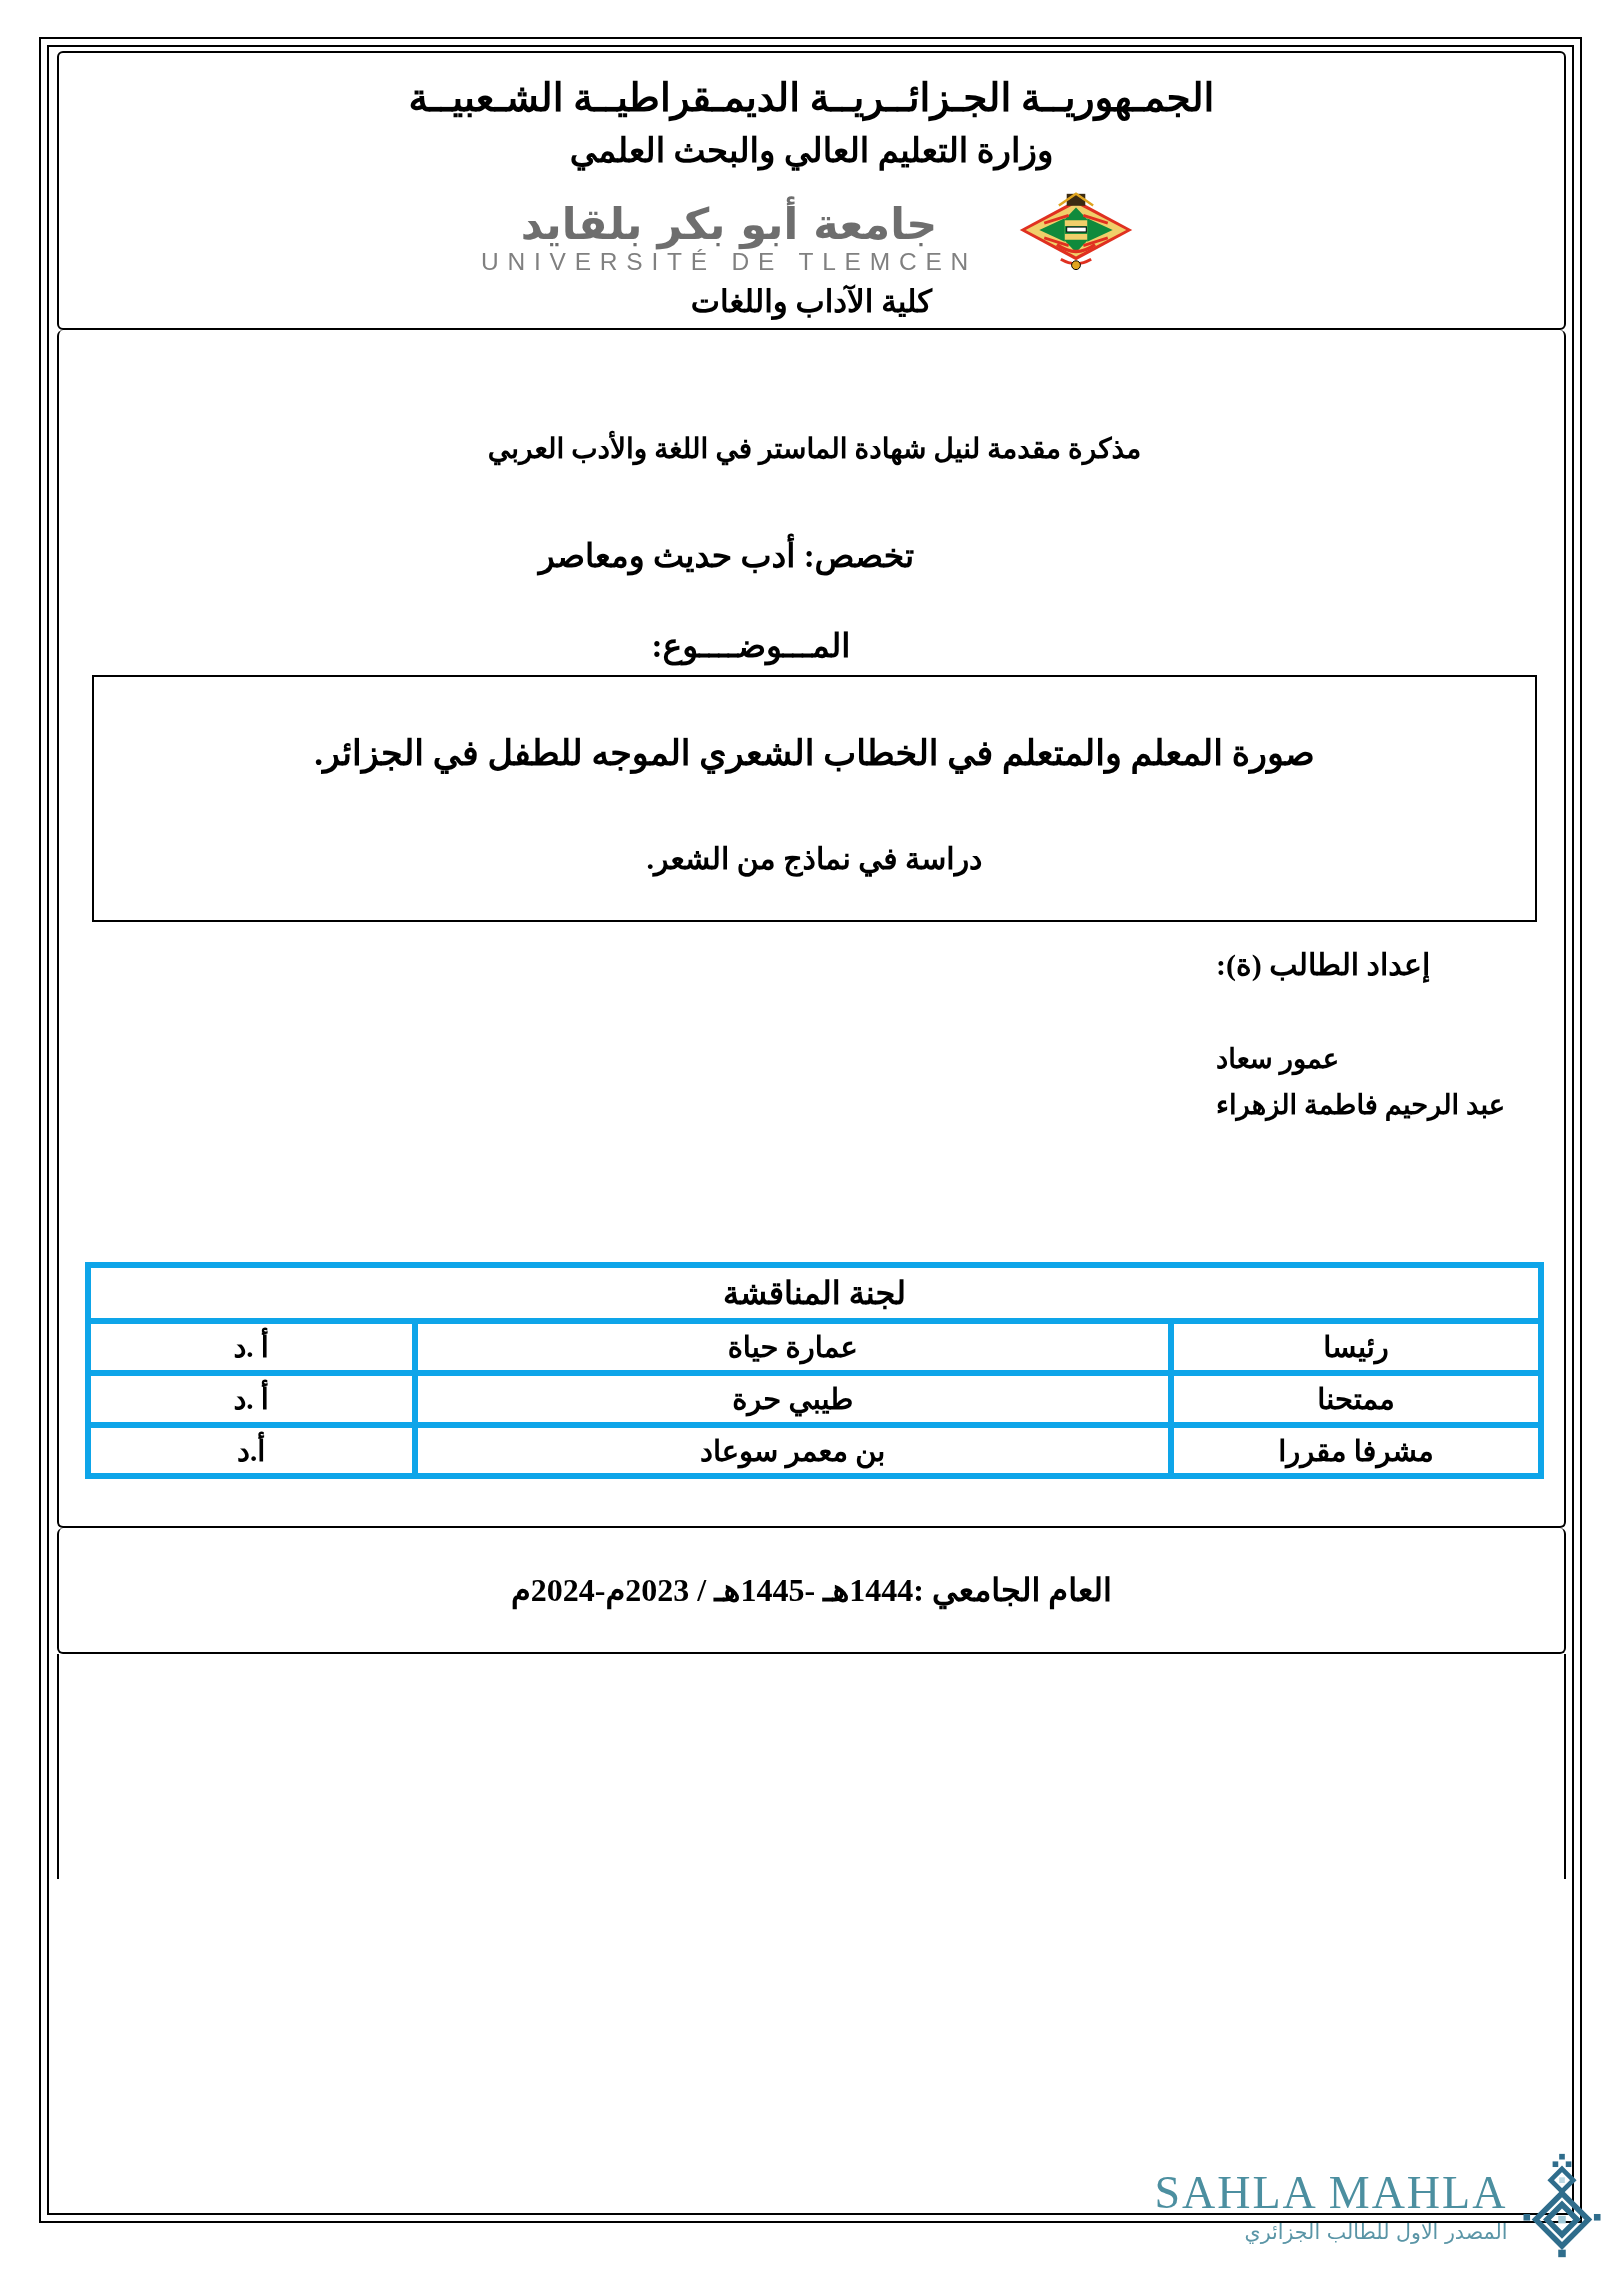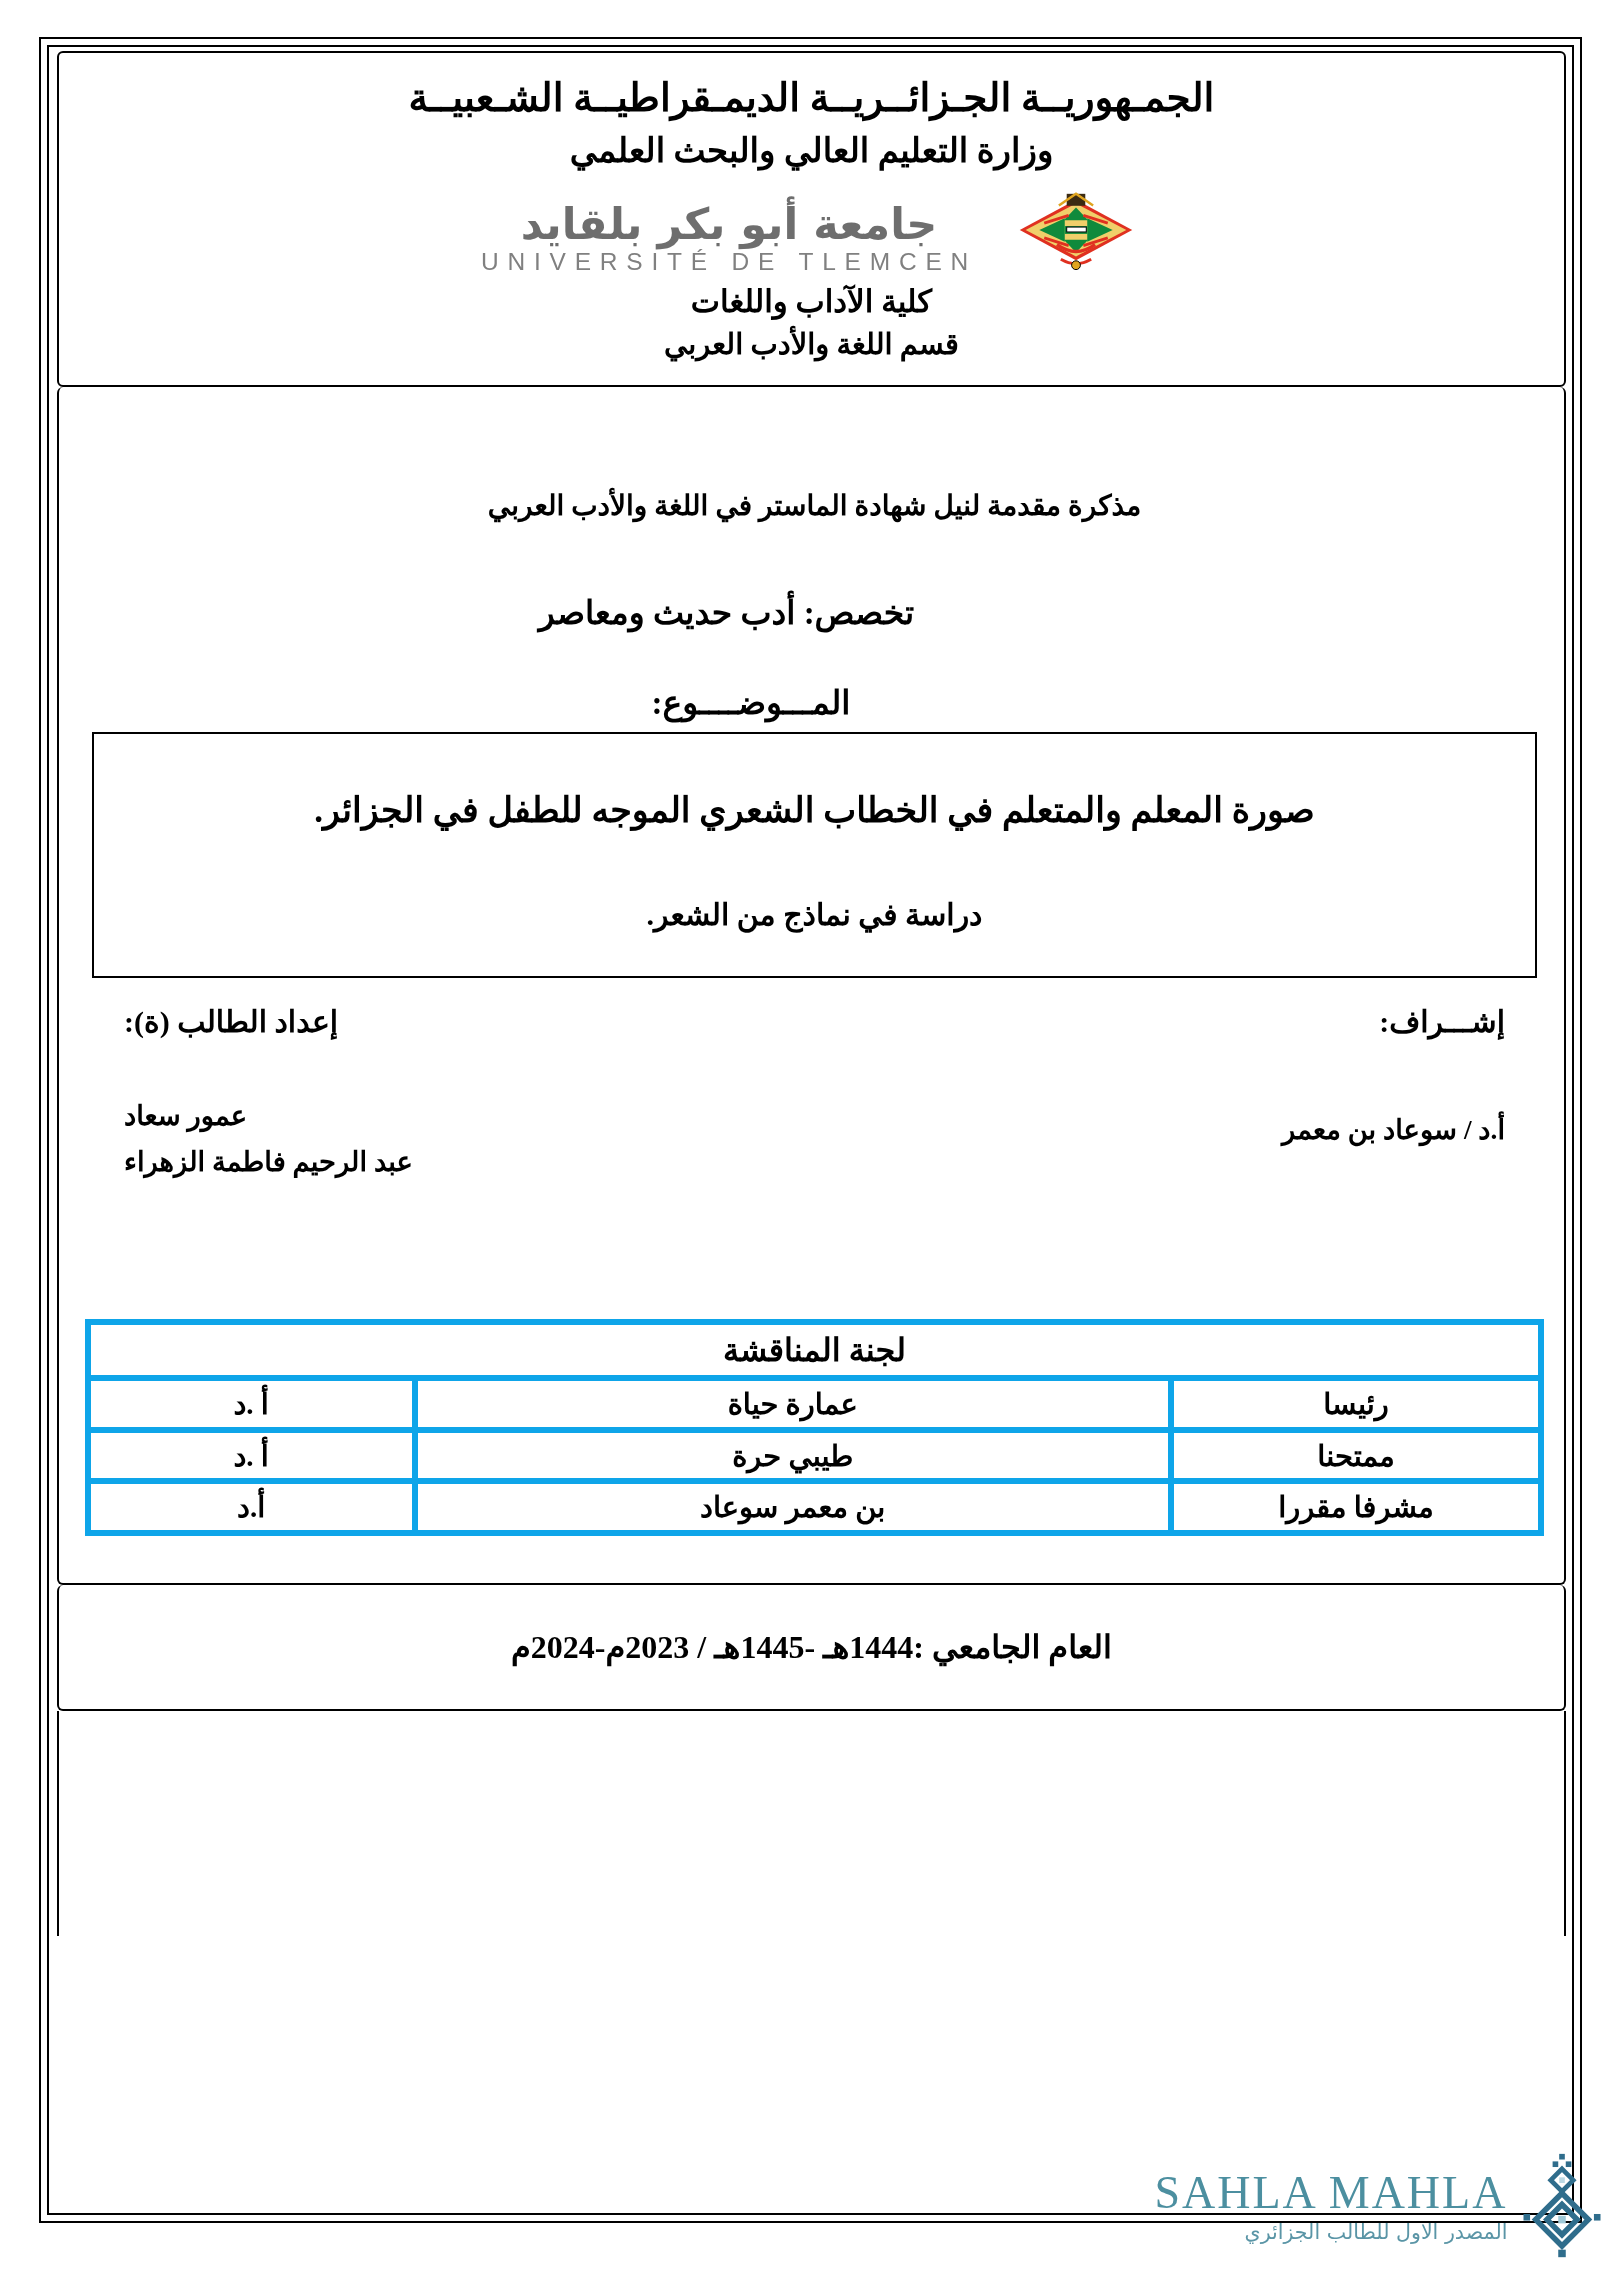--- a/index.html
+++ b/index.html
@@ -331,43 +331,36 @@
           <path d="M116 30 L154 30 L135 14 Z" fill="#3b2a12"></path>
           <path d="M100 30 L135 6 L170 30" stroke="#e0a520" stroke-width="5" fill="none"></path>
 
           <path d="M104 140 q31 18 62 0" stroke="#e03020" stroke-width="6" fill="none"></path>
           <circle cx="135" cy="152" r="9" fill="#e0a520" stroke="#000" stroke-width="2"></circle>
         </svg>
       </div>
     </div>
 
     <div class="faculty">كلية الآداب واللغات</div>
-    <div class="dept">قسم اللغة والأدب العربي</div>
   </div>
 
   <div class="band rule-bottom mid-block">
 
     <div class="degree-line">مذكرة مقدمة لنيل شهادة الماستر في اللغة والأدب العربي</div>
 
     <div class="spec-line">تخصص: أدب حديث ومعاصر</div>
 
     <div class="subject-label">المـــوضــــوع:</div>
 
     <div class="title-box">
       <div class="title-main">صورة المعلم والمتعلم في الخطاب الشعري الموجه للطفل في الجزائر.</div>
       <div class="title-sub">دراسة في نماذج من الشعر.</div>
     </div>
 
     <div class="people">
-      <div class="col col-left">
-        <div class="people-label">إشـــراف:</div>
-        <div class="spacer-1"></div>
-        <div class="spacer-2"></div>
-        <div class="people-name">أ.د / سوعاد بن معمر</div>
-      </div>
       <div class="col col-right">
         <div class="people-label">إعداد الطالب (ة):</div>
         <div class="spacer-1"></div>
         <div class="people-name">عمور سعاد</div>
         <div class="spacer-2"></div>
         <div class="people-name">عبد الرحيم فاطمة الزهراء</div>
       </div>
     </div>
 
     <div class="spacer-3"></div>

